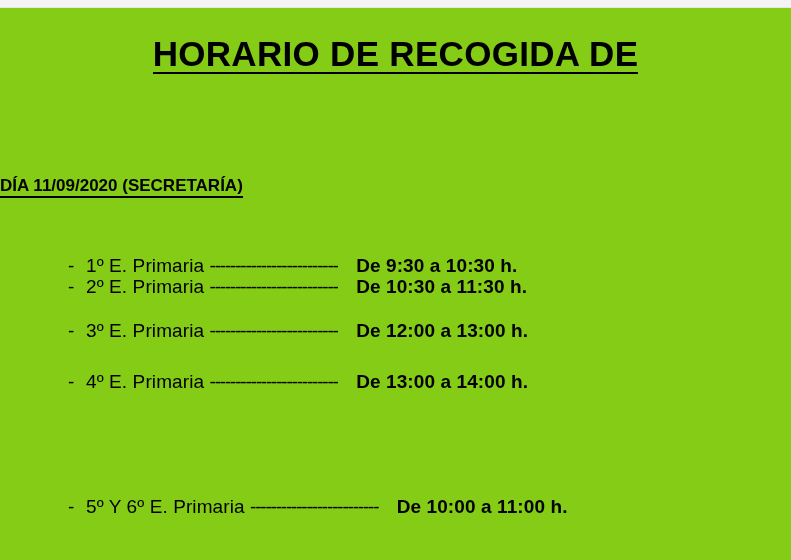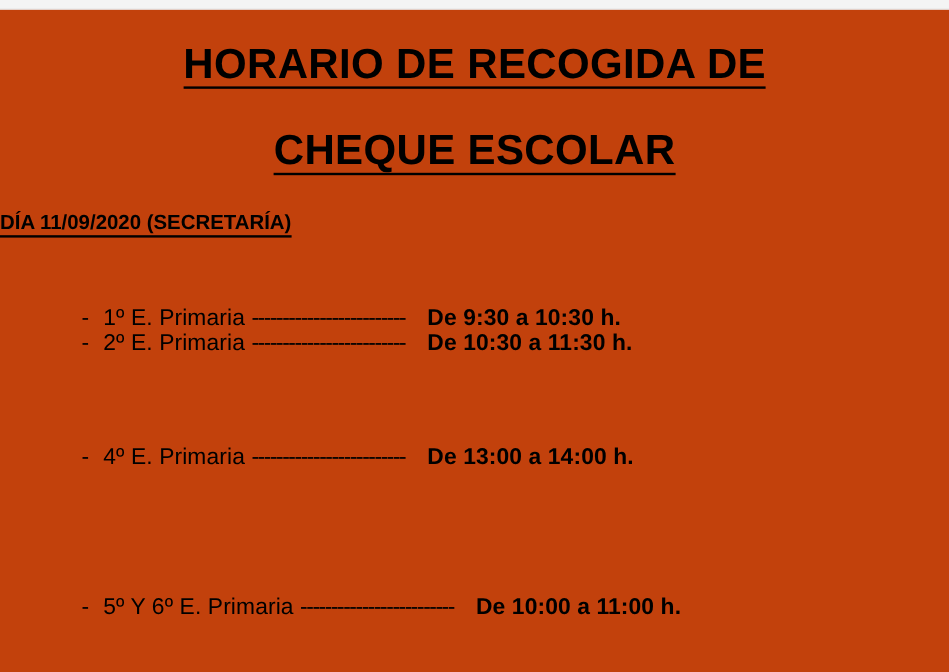--- a/index.html
+++ b/index.html
@@ -12,21 +12,21 @@
     background: #ffffff;
     font-family: "Liberation Sans", sans-serif;
     color: #000000;
     overflow: hidden;
     position: relative;
   }
   .page {
     position: relative;
     width: 791px;
     height: 560px;
-    background: #c2410c;
+    background: #84cc16;
     box-sizing: border-box;
   }
   .top-strip {
     position: absolute;
     top: 0;
     left: 0;
     width: 791px;
     height: 7px;
     background: #f4f4f4;
     border-bottom: 1px solid #e6e6e6;
@@ -104,40 +104,42 @@
 <body>
 
 <div class="page">
 
   <div class="top-strip"></div>
 
   <div class="doc-title title-line1">
     <span class="title-underline">HORARIO DE RECOGIDA DE </span>
   </div>
 
-  <div class="doc-title title-line2">
-    <span class="title-underline">CHEQUE ESCOLAR</span>
-  </div>
 
   <div class="section-head head-1">
     <span>DÍA 11/09/2020 (SECRETARÍA)</span>
   </div>
 
   <div class="entry row-1">
     <span class="dash-lead">-</span><span class="label">1º E. Primaria</span>
     <span class="dots">-------------------------</span>
     <span class="time">De 9:30 a 10:30 h.</span>
   </div>
 
   <div class="entry row-2">
     <span class="dash-lead">-</span><span class="label">2º E. Primaria</span>
     <span class="dots">-------------------------</span>
     <span class="time">De 10:30 a 11:30 h.</span>
   </div>
 
+  <div class="entry row-3">
+    <span class="dash-lead">-</span><span class="label">3º E. Primaria</span>
+    <span class="dots">-------------------------</span>
+    <span class="time">De 12:00 a 13:00 h.</span>
+  </div>
 
   <div class="entry row-4">
     <span class="dash-lead">-</span><span class="label">4º E. Primaria</span>
     <span class="dots">-------------------------</span>
     <span class="time">De 13:00 a 14:00 h.</span>
   </div>
 
 
   <div class="entry row-5">
     <span class="dash-lead">-</span><span class="label">5º Y 6º E. Primaria</span>

